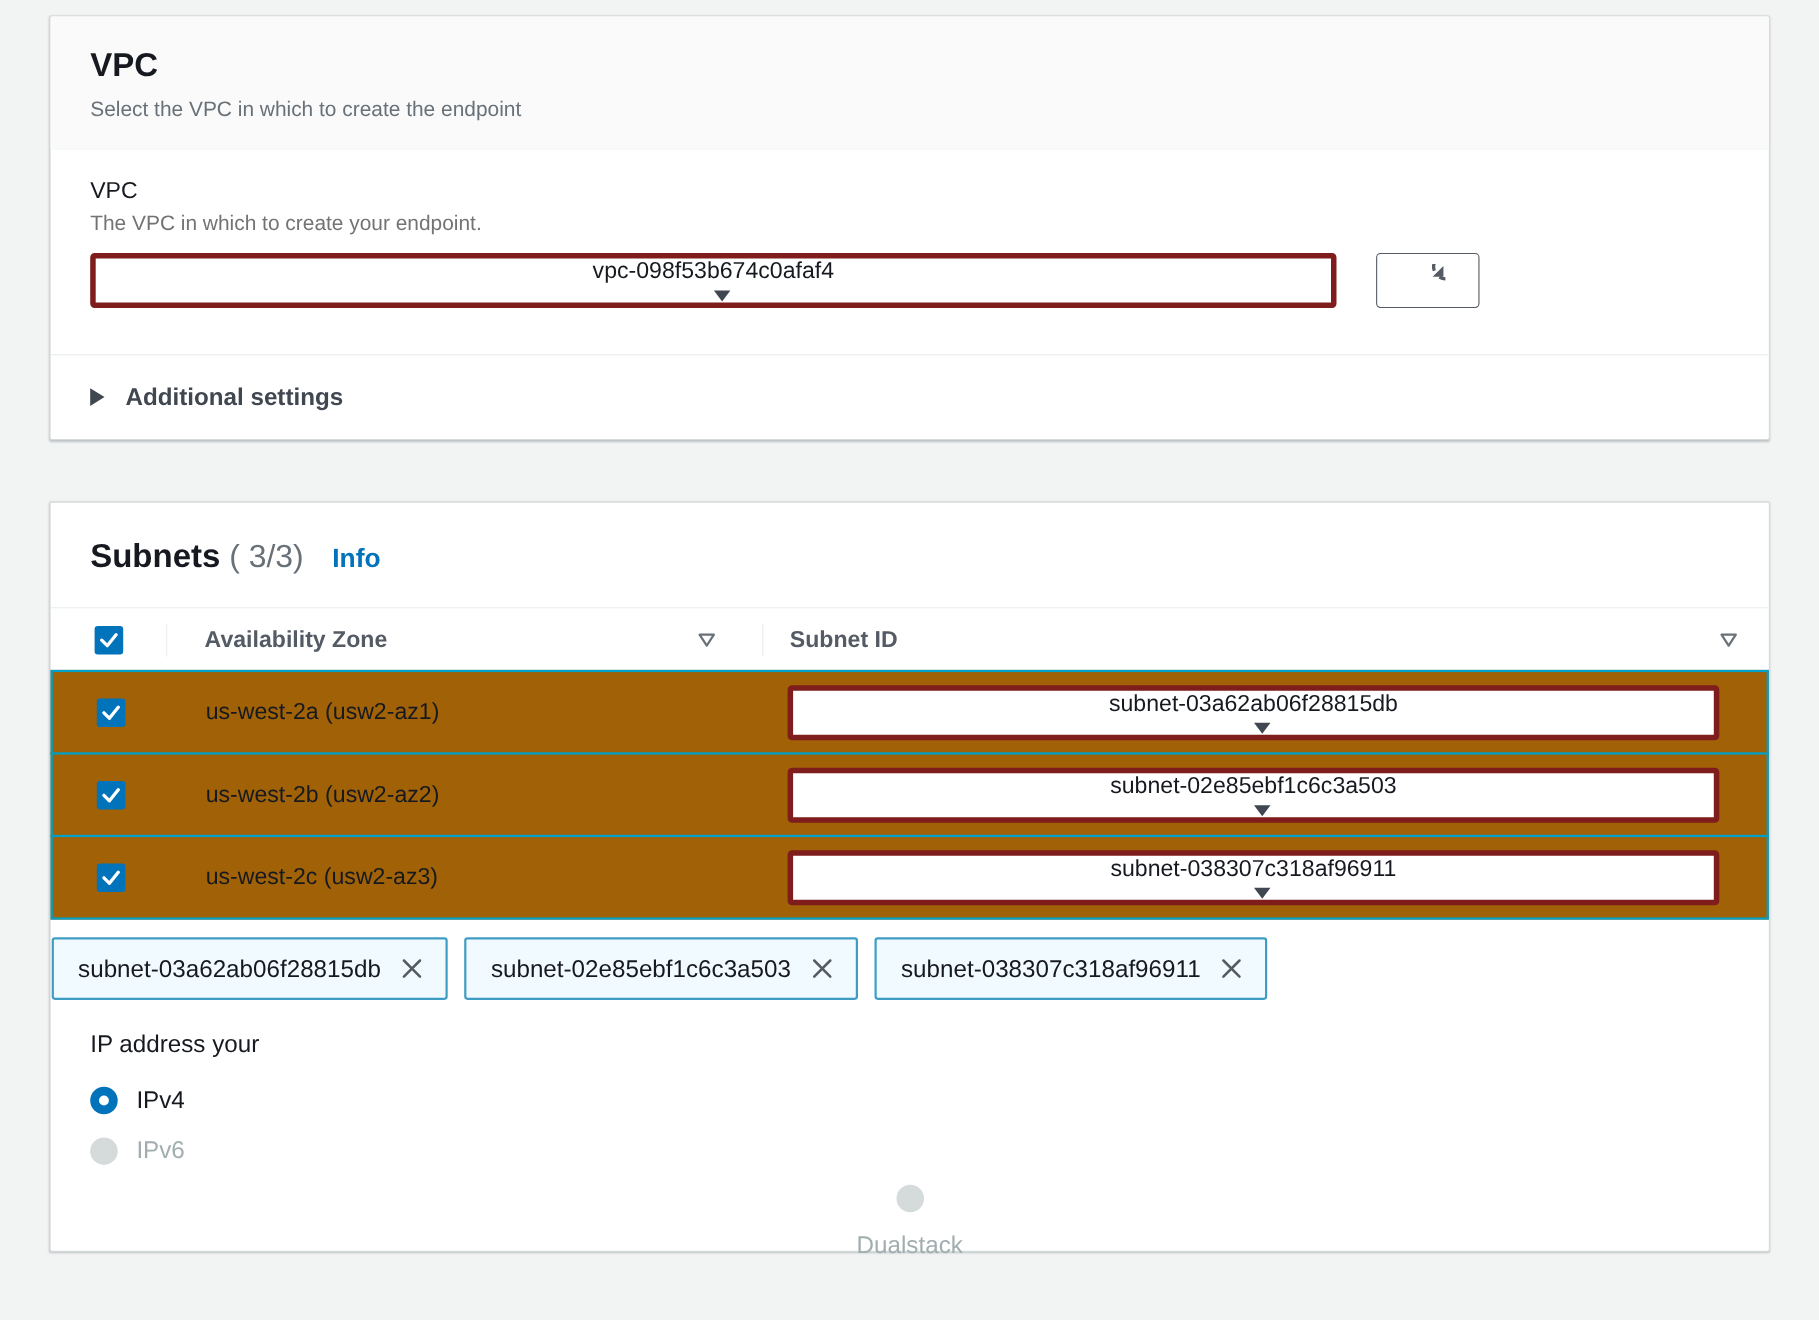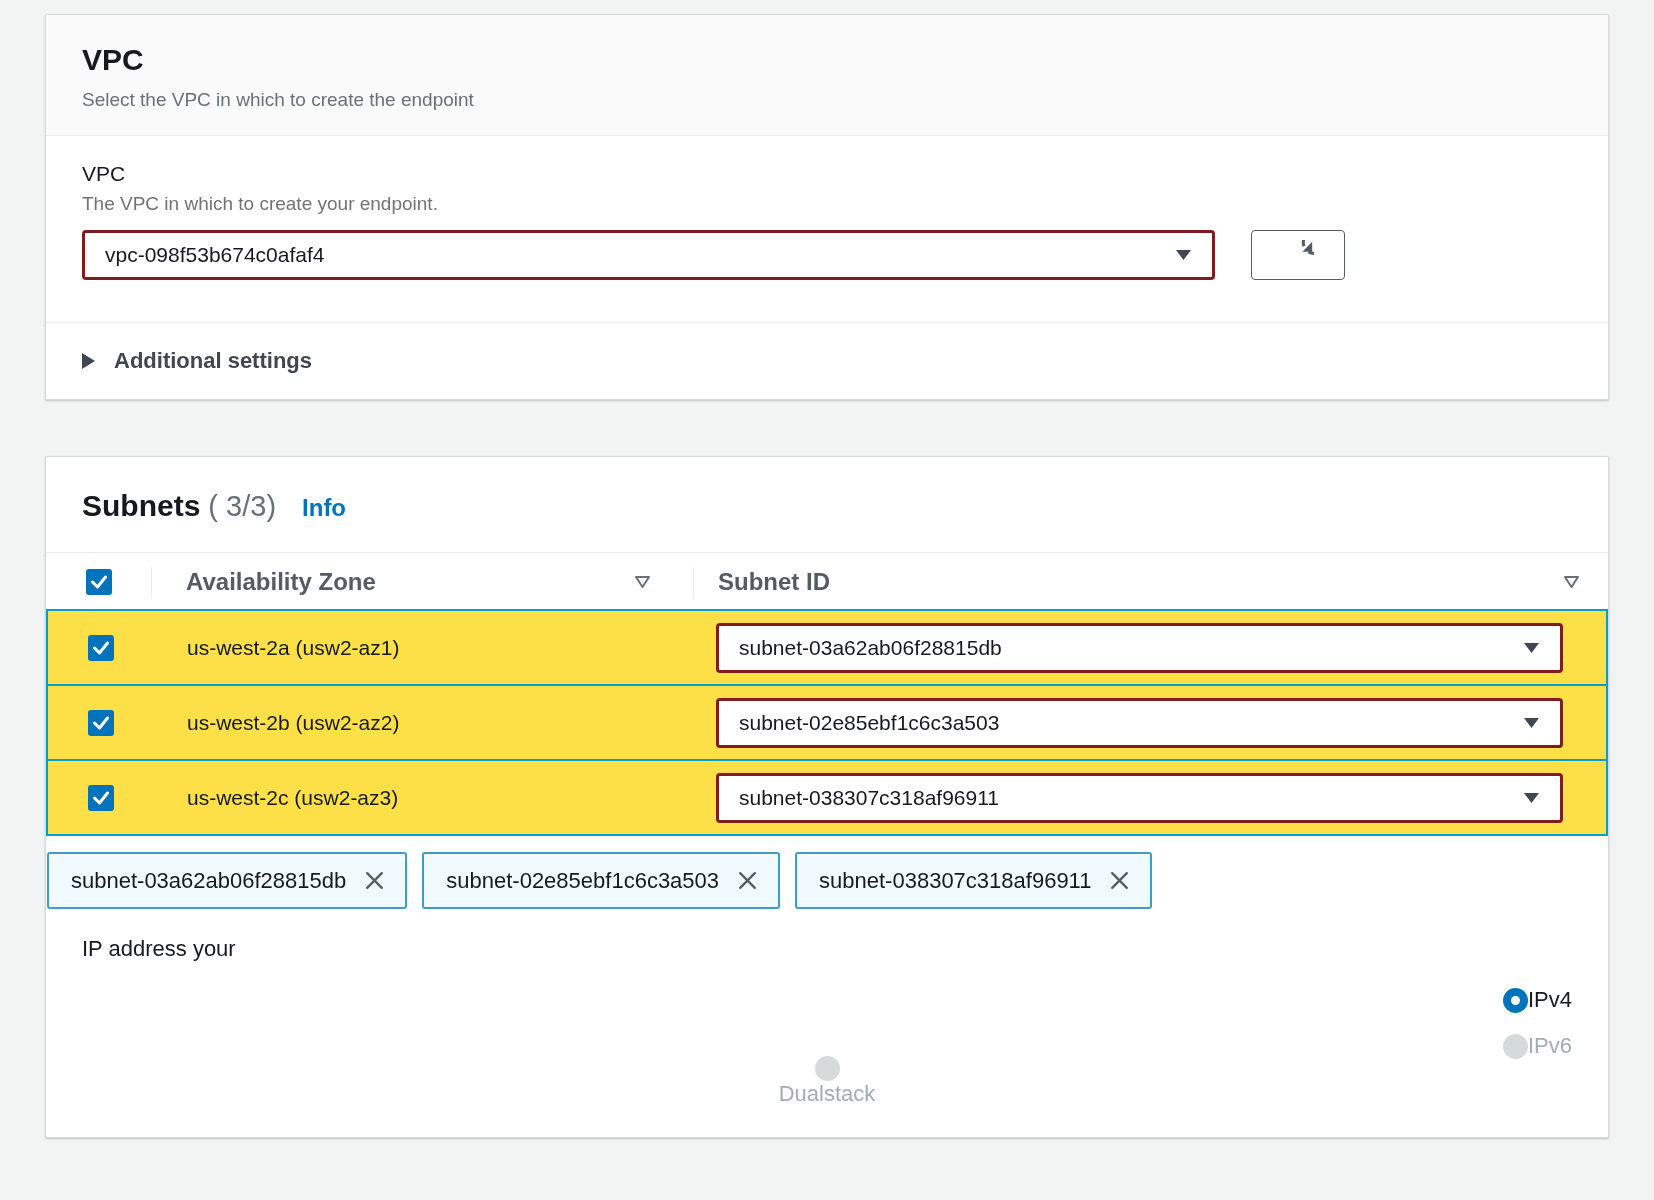--- a/index.html
+++ b/index.html
@@ -29,23 +29,23 @@
   .card-title { margin:0; font-size:30px; font-weight:700; color:#16191f; }
   .card-desc  { margin:12px 0 0; font-size:19px; color:#687078; }
 
   .card1-body { padding:26px 36px 42px; }
   .field-label { font-size:21px; margin-bottom:7px; }
   .field-desc  { font-size:19px; color:#737373; margin-bottom:15px; }
   .field-row   { display:flex; align-items:center; }
 
   .select {
     height:50px; background:#fff;
-    border:3px solid #7f1d1d; border-radius:4px;
+    border:5px solid #7f1d1d; border-radius:4px;
     display:flex; align-items:center; justify-content:space-between;
-    padding:0 20px; font-size:21px; cursor:pointer;
+    padding:0 20px; font-size:21px; cursor:pointer;flex-direction:column;
   }
   .vpc-select { width:1133px; }
   .caret { flex:none; margin-left:16px; }
 
   .refresh-btn {
     margin-left:36px; width:94px; height:50px;
     background:#fff; border:1px solid #545b64; border-radius:4px;
     display:flex; align-items:center; justify-content:center; cursor:pointer;
   }
 
@@ -69,57 +69,57 @@
     display:flex; align-items:baseline; gap:26px;
   }
   .card2-title h2 { margin:0; font-size:30px; font-weight:700; }
   .count { font-weight:400; color:#687078; font-size:29px; margin-left:8px; }
   .info  { color:#0073bb; font-weight:700; font-size:24px; cursor:pointer; }
 
   .thead {
     border-top:1px solid #eaeded;
     height:59px;
     display:flex; align-items:center;
-    font-weight:700; color:#545b64; font-size:24px;
+    font-weight:700; color:#545b64; font-size:21px;
   }
   .col-check  { width:105px; padding-left:40px; display:flex; align-items:center; }
   .vdiv       { width:1px; height:30px; background:#eaeded; flex:none; }
   .col-az     { flex:1; display:flex; align-items:center; padding-left:34px; padding-right:42px; }
   .col-az .cell-text { flex:1; }
   .col-subnet { width:914px; display:flex; align-items:center; padding-left:24px; padding-right:28px; }
   .col-subnet .cell-text { flex:1; }
   .sort-icon { flex:none; cursor:pointer; display:flex; }
 
   .checkbox {
     width:26px; height:26px; background:#0073bb; border-radius:3px;
     display:flex; align-items:center; justify-content:center; cursor:pointer;
   }
 
   .trow {
     display:flex; align-items:center;
-    height:77px; background:#fde047;
+    height:77px; background:#a16207;
     border:2px solid #00a1c9;
     margin-top:-2px;
     font-size:21px; color:#16191f; cursor:pointer;
   }
   .trow:first-of-type { margin-top:0; }
   .subnet-select { width:847px; }
 
   .tokens { margin-top:16px; display:flex; gap:15px; padding-left:1px; }
   .token {
     height:57px; background:#f1faff;
     border:2px solid #3f9dc4; border-radius:3px;
     display:flex; align-items:center; gap:17px;
     padding:0 19px 0 22px; font-size:22px;
   }
   .token-close { display:flex; cursor:pointer; }
 
   .ip-section { padding:27px 36px 30px; }
   .ip-label   { font-size:22px; margin-bottom:23px; }
-  .radio-row  { display:flex; align-items:center; height:30px; margin-bottom:16px;justify-content:flex-end; }
+  .radio-row  { display:flex; align-items:center; gap:17px; height:30px; margin-bottom:16px; }
   .radio-row:last-child { margin-bottom:0;flex-direction:column; }
   .radio { width:25px; height:25px; border-radius:50%; position:relative; flex:none; }
   .radio.selected { background:#0073bb; cursor:pointer; }
   .radio.selected::after {
     content:""; position:absolute; left:8px; top:8px;
     width:9px; height:9px; border-radius:50%; background:#fff;
   }
   .radio.disabled { background:#d5dbdb; }
   .radio-label { font-size:22px; }
   .radio-label.disabled { color:#a2adaf; }

